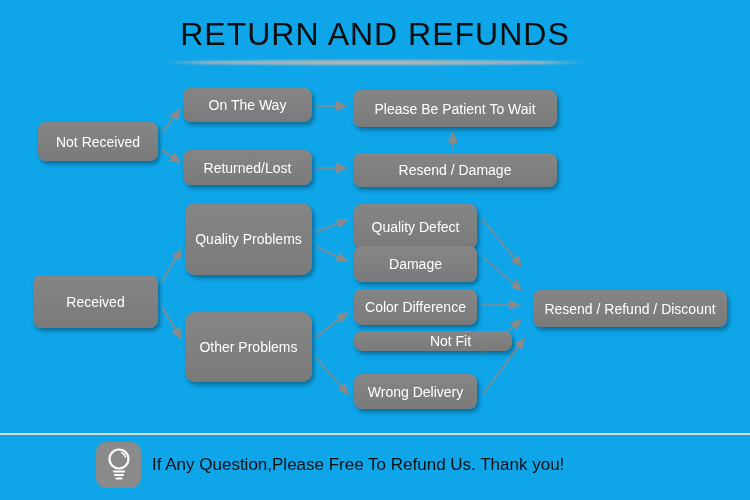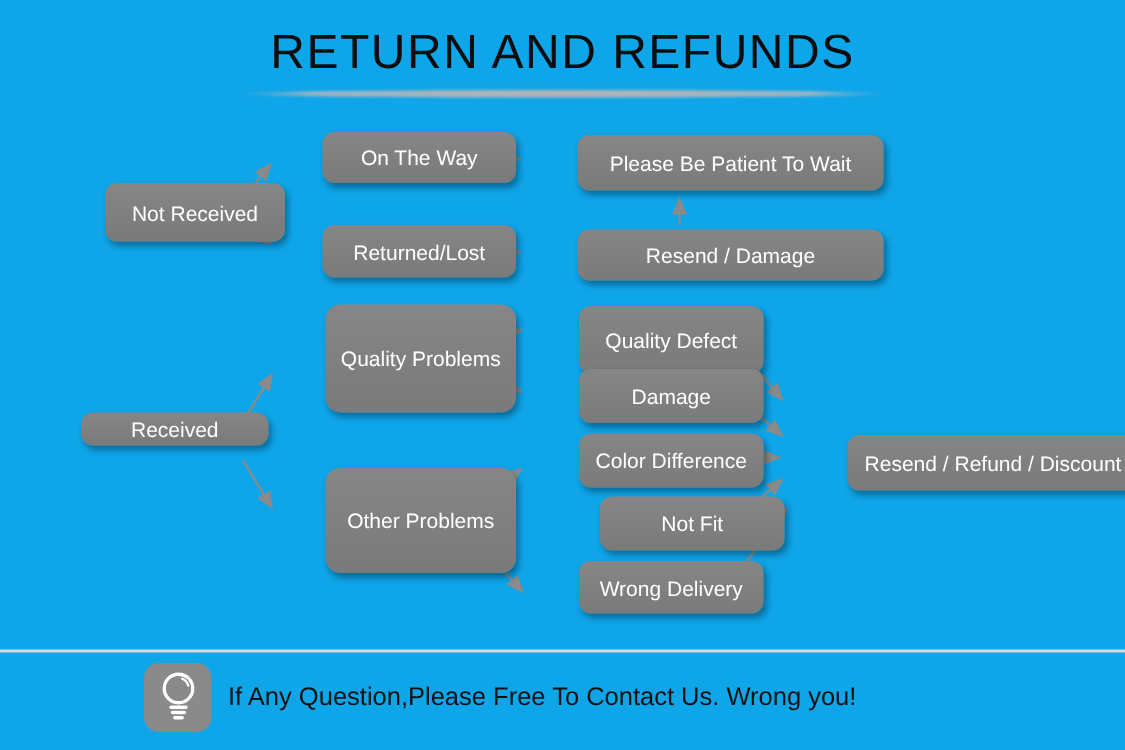--- a/index.html
+++ b/index.html
@@ -14,21 +14,21 @@
   .title-underline{
     position:absolute;left:158px;top:60px;width:434px;height:5px;border-radius:50%;
     background:linear-gradient(to right,rgba(200,200,200,0) 0%,rgba(186,186,186,.85) 12%,
       rgba(180,180,180,1) 50%,rgba(186,186,186,.85) 88%,rgba(200,200,200,0) 100%);
     filter:blur(1px);
   }
   .node{
     position:absolute;display:flex;align-items:center;justify-content:center;
     background:linear-gradient(to bottom,#868686,#7a7a7a);
     color:#ffffff;font-size:14px;border-radius:8px;text-align:center;
-    box-shadow:2px 3px 4px rgba(0,0,0,0.35);white-space:nowrap;margin-left:32px;
+    box-shadow:2px 3px 4px rgba(0,0,0,0.35);white-space:nowrap;
   }
   .arrows{position:absolute;left:0;top:0;width:750px;height:500px;}
   .footer-divider{position:absolute;left:0;top:433px;width:750px;height:2px;background:#dadada;}
   .footer-icon{
     position:absolute;left:96px;top:442px;width:45px;height:46px;border-radius:10px;
     background:#8a8a8a;display:flex;align-items:center;justify-content:center;
   }
   .footer-text{
     position:absolute;left:152px;top:442px;height:46px;display:flex;align-items:center;
     font-size:17px;color:#111111;white-space:nowrap;
@@ -76,53 +76,53 @@
   </div>
   <div class="node" style="left:183px;top:150px;width:129px;height:35px;">
     <span>Returned/Lost</span>
   </div>
   <div class="node" style="left:353px;top:90px;width:204px;height:37px;">
     <span>Please Be Patient To Wait</span>
   </div>
   <div class="node" style="left:353px;top:153px;width:204px;height:34px;">
     <span>Resend / Damage</span>
   </div>
-  <div class="node" style="left:22px;top:275px;width:125px;height:22px;">
+  <div class="node" style="left:33px;top:275px;width:125px;height:53px;">
     <span>Received</span>
   </div>
   <div class="node" style="left:185px;top:203px;width:127px;height:72px;border-radius:10px;">
     <span>Quality Problems</span>
   </div>
   <div class="node" style="left:185px;top:312px;width:127px;height:70px;border-radius:10px;">
     <span>Other Problems</span>
   </div>
   <div class="node" style="left:354px;top:204px;width:123px;height:45px;">
     <span>Quality Defect</span>
   </div>
   <div class="node" style="left:354px;top:246px;width:123px;height:36px;text-align:right;">
     <span>Damage</span>
   </div>
   <div class="node" style="left:354px;top:289px;width:123px;height:36px;">
     <span>Color Difference</span>
   </div>
-  <div class="node" style="left:368px;top:331px;width:123px;height:36px;">
+  <div class="node" style="left:354px;top:331px;width:123px;height:20px;padding-left:35px;">
     <span>Not Fit</span>
   </div>
   <div class="node" style="left:354px;top:374px;width:123px;height:35px;">
     <span>Wrong Delivery</span>
   </div>
   <div class="node" style="left:533px;top:290px;width:194px;height:37px;">
     <span>Resend / Refund / Discount</span>
   </div>
 
   <div class="footer-divider"></div>
   <div class="footer-icon">
     <svg width="30" height="36" viewBox="0 0 30 36">
       <circle cx="15" cy="12" r="9.5" fill="none" stroke="#ffffff" stroke-width="2.2"></circle>
       <path d="M17.5 5.5 A 7 7 0 0 1 21.5 10" fill="none" stroke="#ffffff" stroke-width="1.6" stroke-linecap="round"></path>
       <line x1="10" y1="24.5" x2="20" y2="24.5" stroke="#ffffff" stroke-width="2.2" stroke-linecap="round"></line>
       <line x1="11" y1="28" x2="19" y2="28" stroke="#ffffff" stroke-width="2.2" stroke-linecap="round"></line>
       <line x1="12.5" y1="31.5" x2="17.5" y2="31.5" stroke="#ffffff" stroke-width="2.2" stroke-linecap="round"></line>
     </svg>
   </div>
-  <div class="footer-text">If Any Question,Please Free To Contact Us. Wrong you!</div>
+  <div class="footer-text">If Any Question,Please Free To Refund Us. Thank you!</div>
 
 </div>
 
 </body></html>

